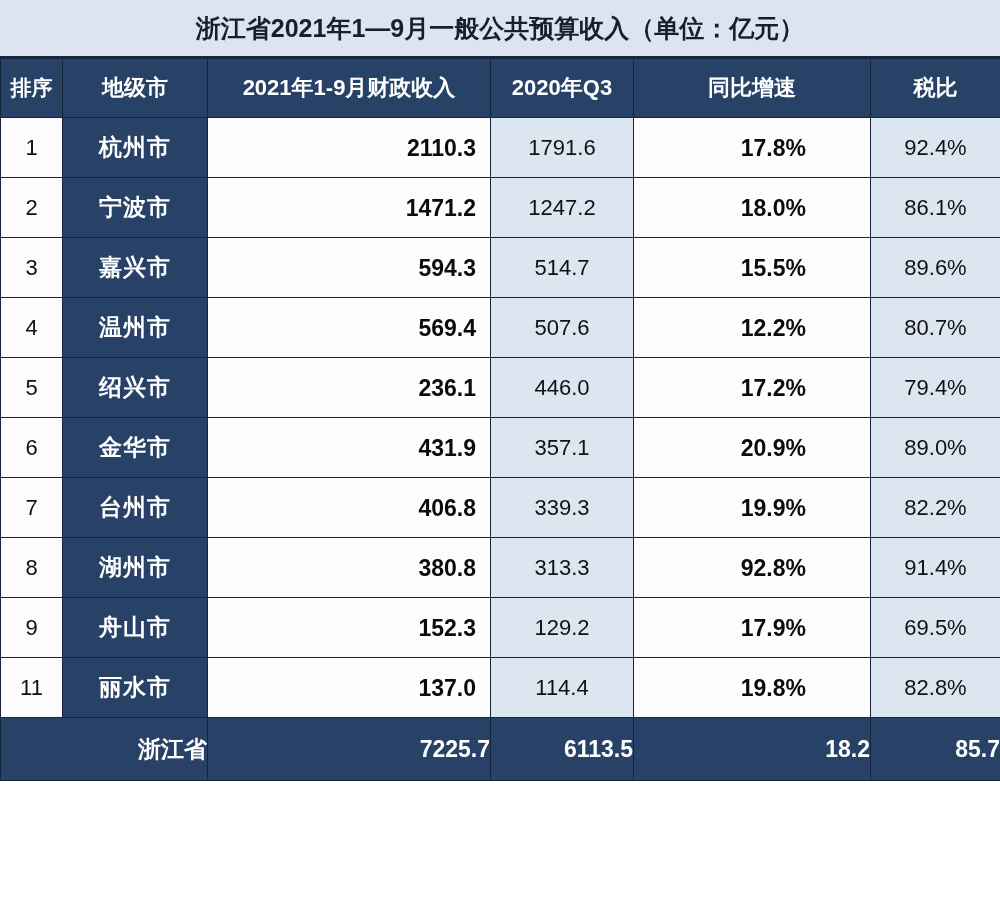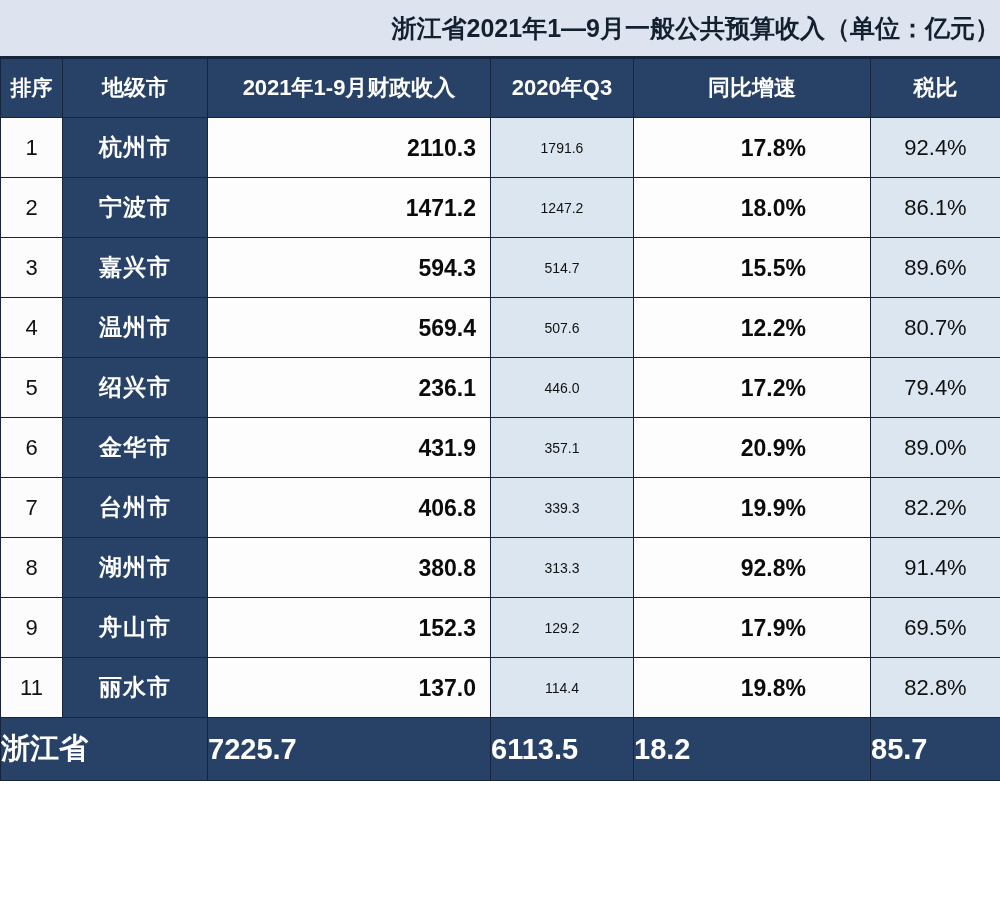--- a/index.html
+++ b/index.html
@@ -38,21 +38,21 @@
     font-family: "Liberation Sans", "DejaVu Sans", sans-serif;
   }
 
   
   .title-bar {
     position: relative;
     height: 56px;
     background: #dde4ef;
     display: flex;
     align-items: center;
-    justify-content: flex-end;
+    justify-content: center;
     border-bottom: 2px solid #16243c;
     z-index: 6;
   }
   .title-text {
     font-size: 25px;
     font-weight: 700;
     color: #12202f;
     letter-spacing: 0px;
     white-space: nowrap;
   }
@@ -109,21 +109,21 @@
     color: #ffffff;
     font-size: 23px;
     font-weight: 700;
     text-align: center;
     vertical-align: middle;
     letter-spacing: 1px;
   }
   td.prev {
     background: #dce6f0;
     color: #111111;
-    font-size: 14px;
+    font-size: 22px;
     text-align: center;
     vertical-align: middle;
   }
   td.tax {
     background: #dce6f0;
     color: #111111;
     font-size: 22px;
     text-align: center;
     vertical-align: middle;
   }
@@ -158,23 +158,23 @@
     white-space: nowrap;
     z-index: 2;
   }
   td.barcell.growth .bar-label { right: 64px; }
 
   
   tr.summary td {
     height: 62px;
     background: #274167;
     color: #ffffff;
-    font-size: 29px;
-    font-weight: 700;
-    text-align: left;
+    font-size: 23px;
+    font-weight: 700;
+    text-align: right;
     vertical-align: middle;
   }
 
   
   .footer-bar {
     height: 62px;
     background: #dde4ef;
     display: flex;
     align-items: center;
     justify-content: center;

